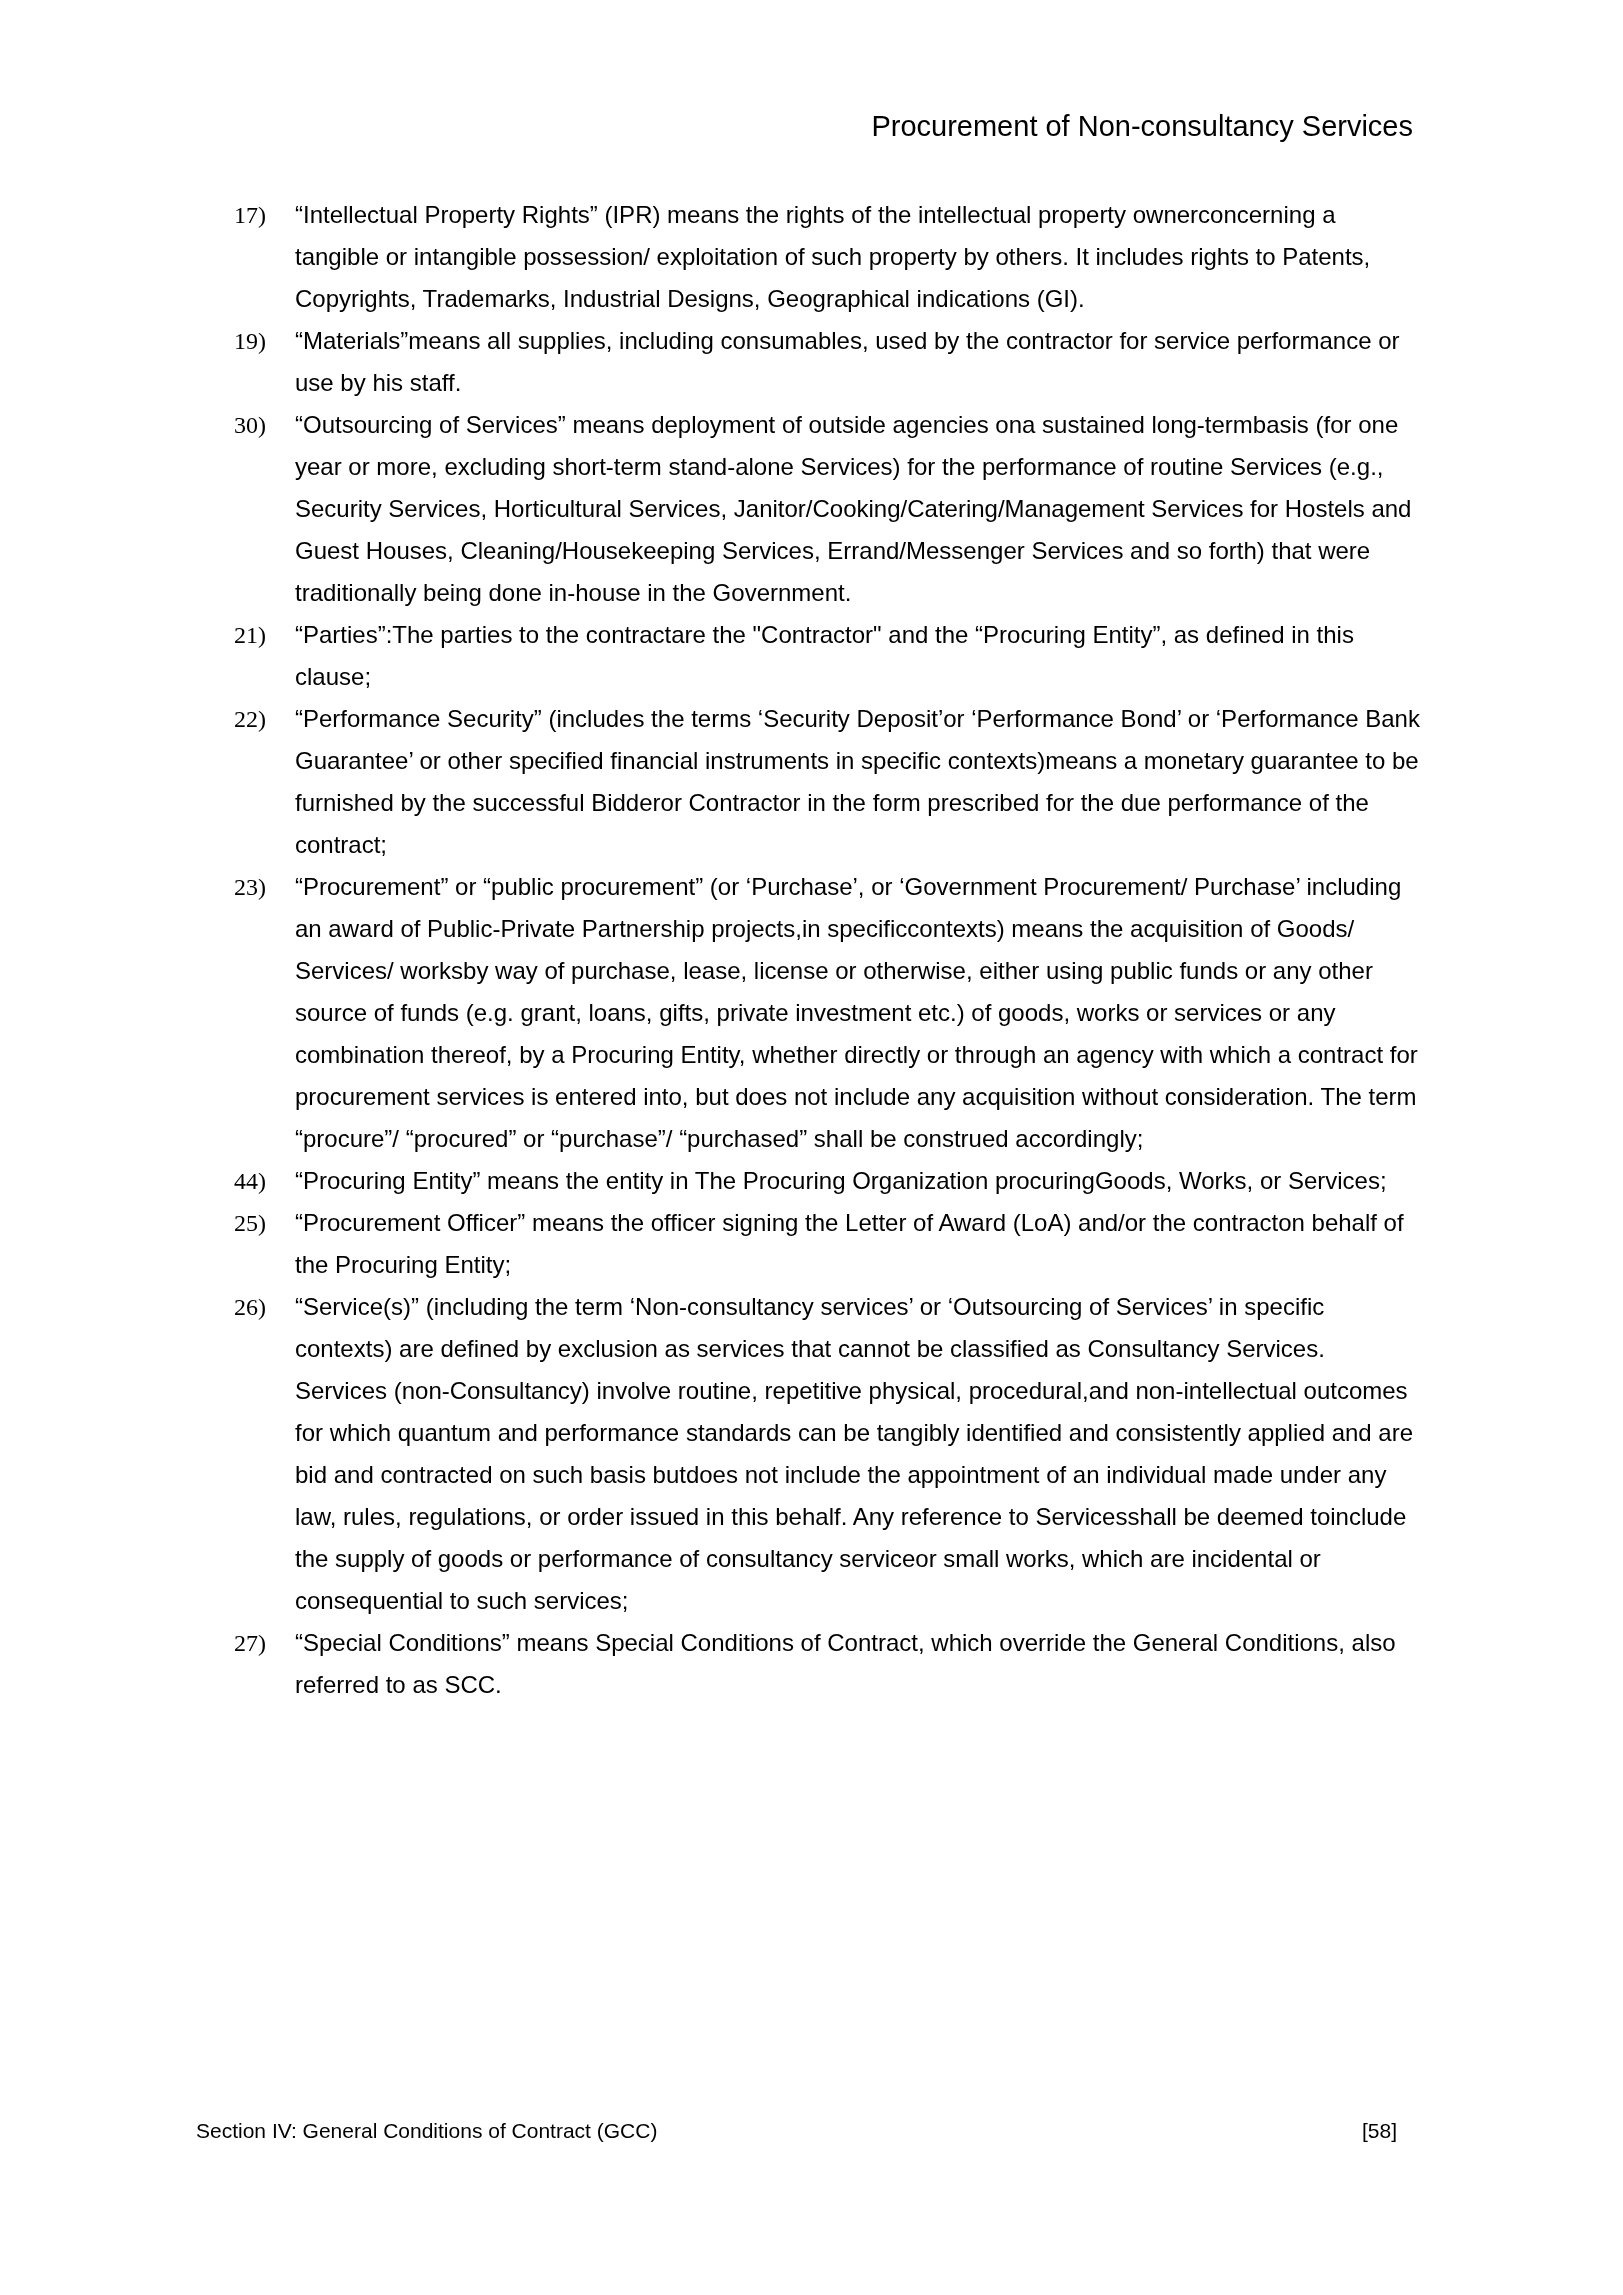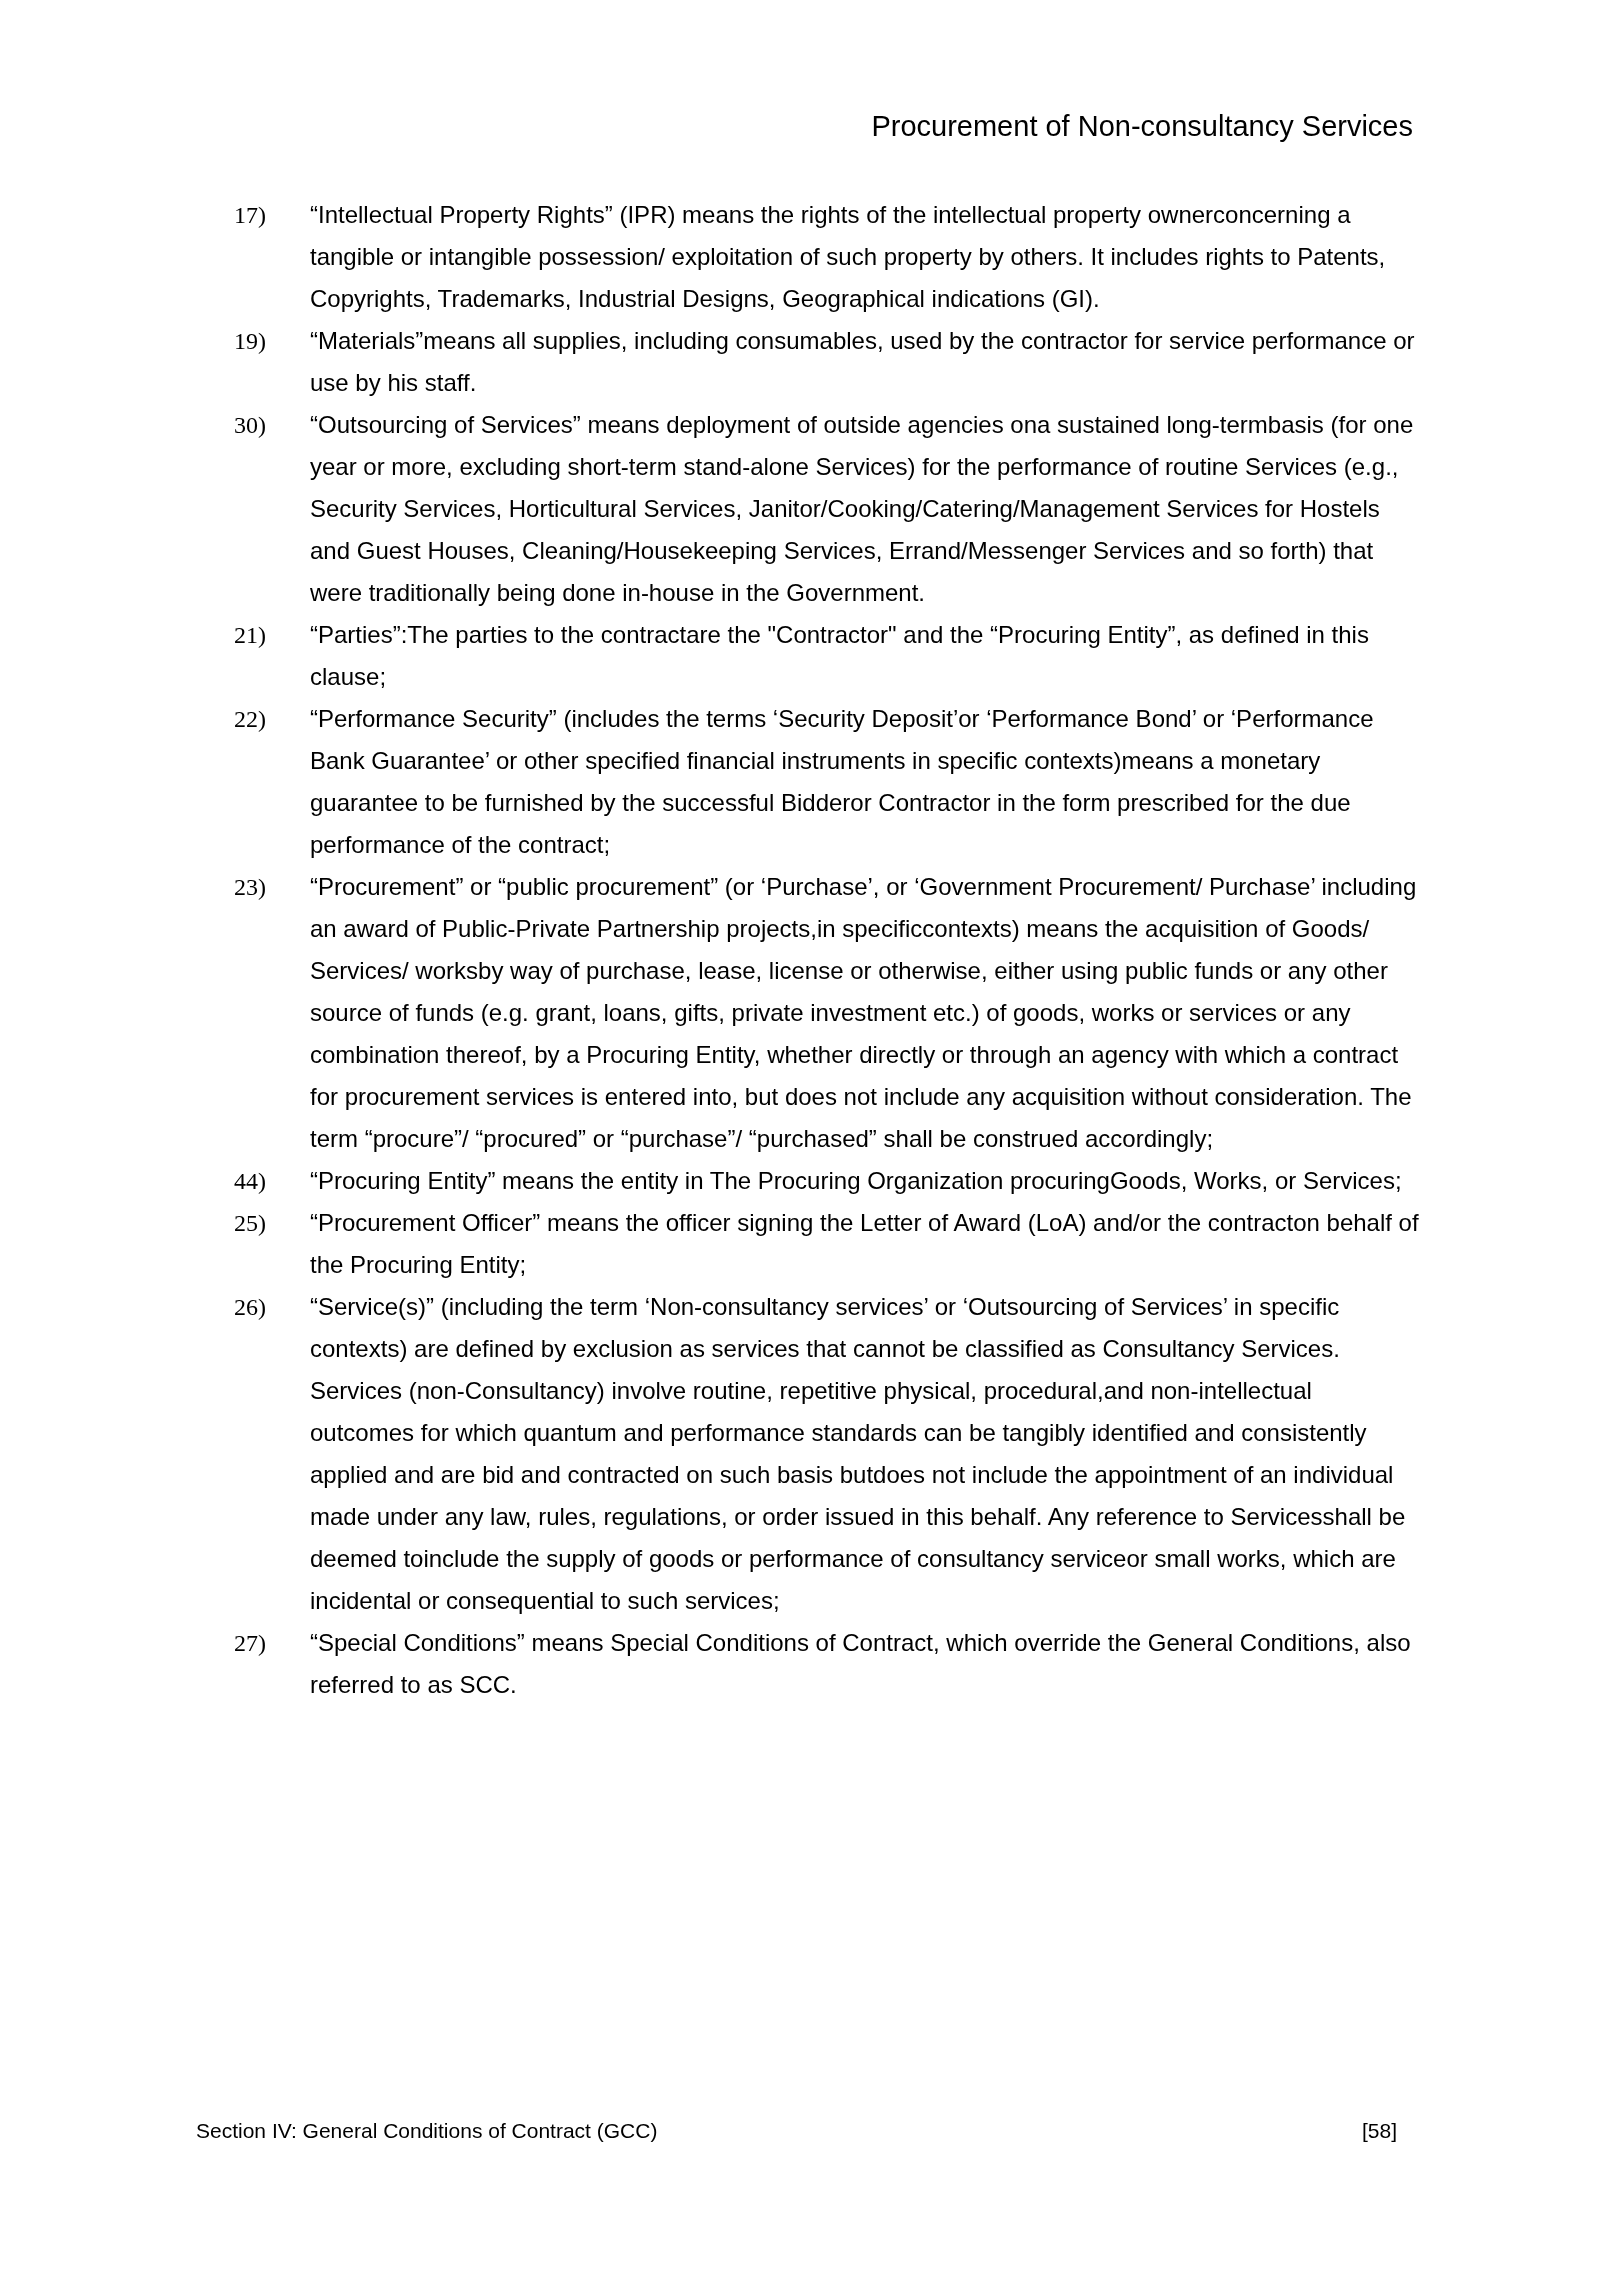--- a/index.html
+++ b/index.html
@@ -25,21 +25,21 @@
     position: absolute;
     left: 234px;
     top: 194px;
     width: 1186px;
     font-size: 24px;
     line-height: 42px;
     text-align: left;
   }
   .item { display: flex; align-items: flex-start; }
   .item .num { flex: 0 0 61px; width: 61px; font-family: Liberation Serif, serif; }
-  .item .txt { flex: 1 1 auto; min-width: 0; margin-left: 15px; }
+  .item .txt { flex: 1 1 auto; min-width: 0; }
   .footer {
     position: absolute;
     left: 196px;
     top: 2118px;
     width: 1201px;
     display: flex;
     justify-content: space-between;
     font-size: 21px;
     line-height: 1.2;
   }

